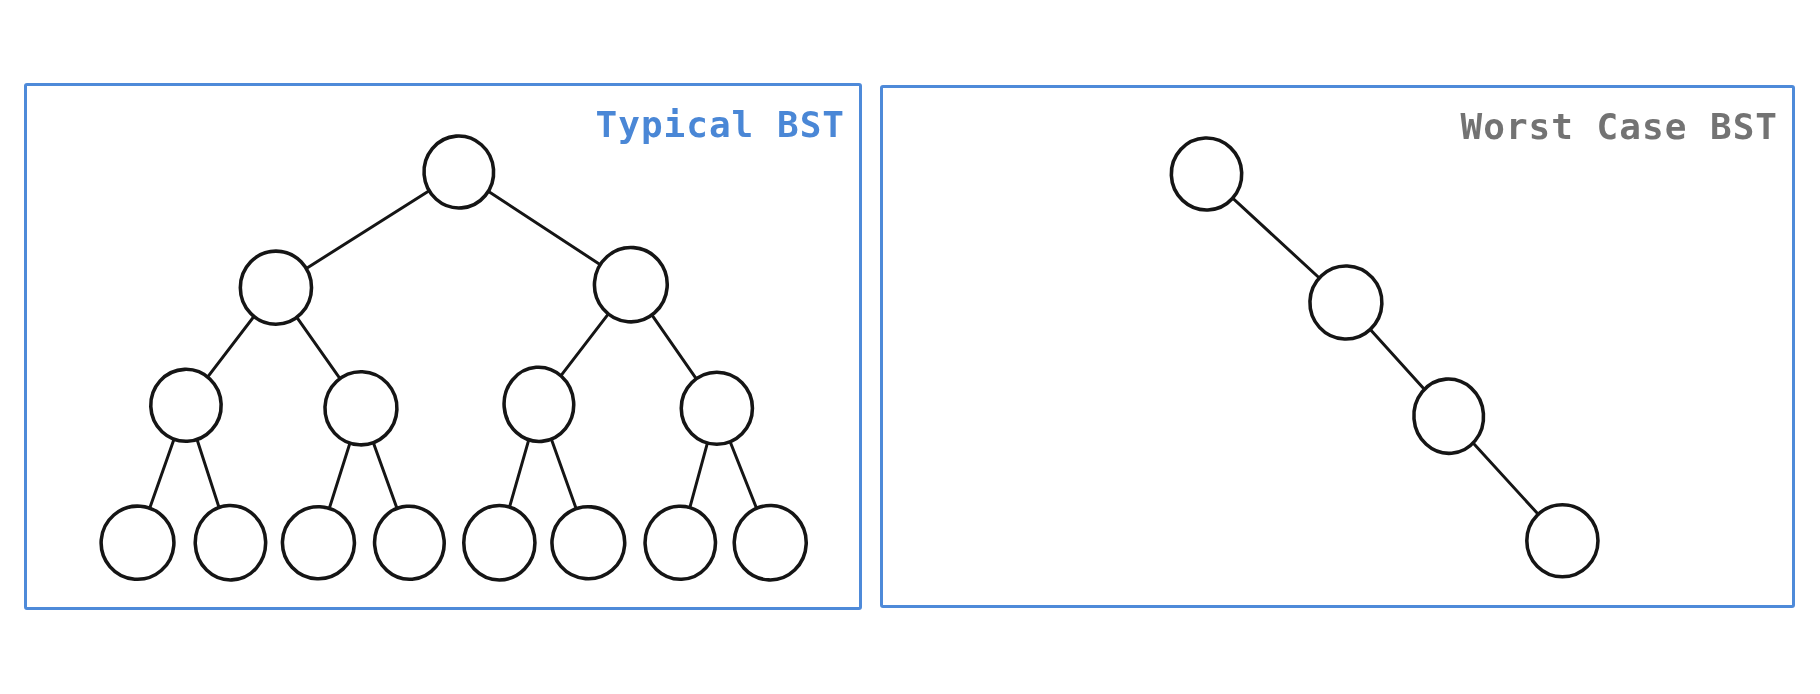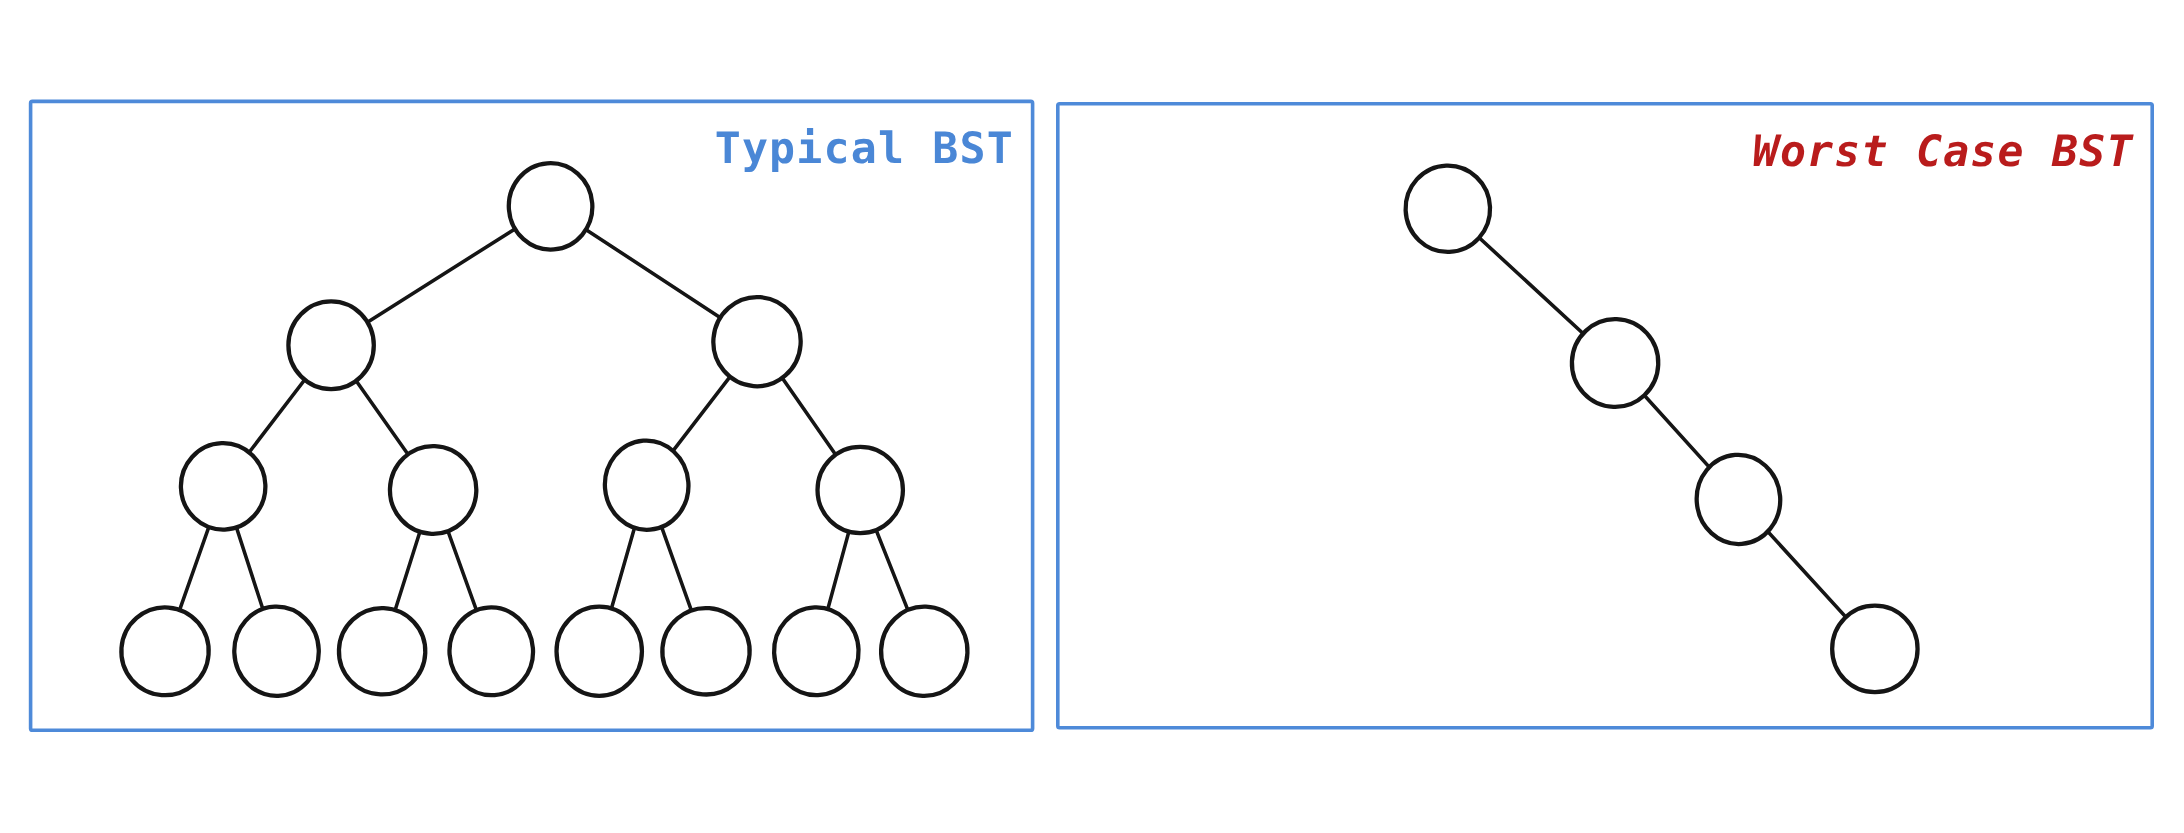--- a/index.html
+++ b/index.html
@@ -88,16 +88,16 @@
   <section class="panel" id="panel-worst" style="left: 880px; top: 85px; width: 915px; height: 523px; border-color: rgb(78, 138, 217);">
     <svg class="tree-svg" viewBox="0 0 915 523">
         <line x1="325" y1="87" x2="466" y2="217" stroke="#151515" stroke-width="3" stroke-linecap="round"></line>
         <line x1="466" y1="217" x2="570" y2="332" stroke="#151515" stroke-width="3" stroke-linecap="round"></line>
         <line x1="570" y1="332" x2="685" y2="458" stroke="#151515" stroke-width="3" stroke-linecap="round"></line>
         <ellipse cx="325" cy="87" rx="35.6" ry="36.4" transform="rotate(-2.2 325 87)" fill="#ffffff" stroke="#151515" stroke-width="3.6"></ellipse>
         <ellipse cx="466" cy="217" rx="36.4" ry="37" transform="rotate(2.2 466 217)" fill="#ffffff" stroke="#151515" stroke-width="3.6"></ellipse>
         <ellipse cx="570" cy="332" rx="35.2" ry="37.6" transform="rotate(-4.4 570 332)" fill="#ffffff" stroke="#151515" stroke-width="3.6"></ellipse>
         <ellipse cx="685" cy="458" rx="36" ry="36.4" transform="rotate(0 685 458)" fill="#ffffff" stroke="#151515" stroke-width="3.6"></ellipse>
       </svg>
-    <h2 class="panel-title" style="color: #b91c1c; font-style: italic;">Worst Case BST</h2>
+    <h2 class="panel-title" style="color: #737373;">Worst Case BST</h2>
   </section>
 
 </div>
 
 </body></html>

